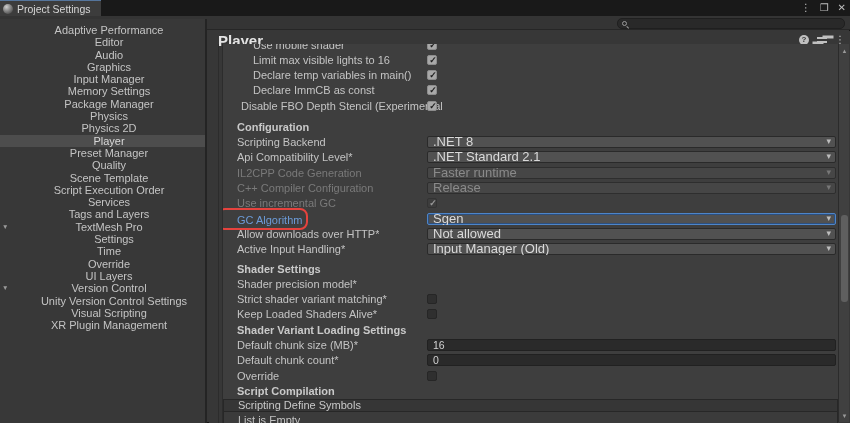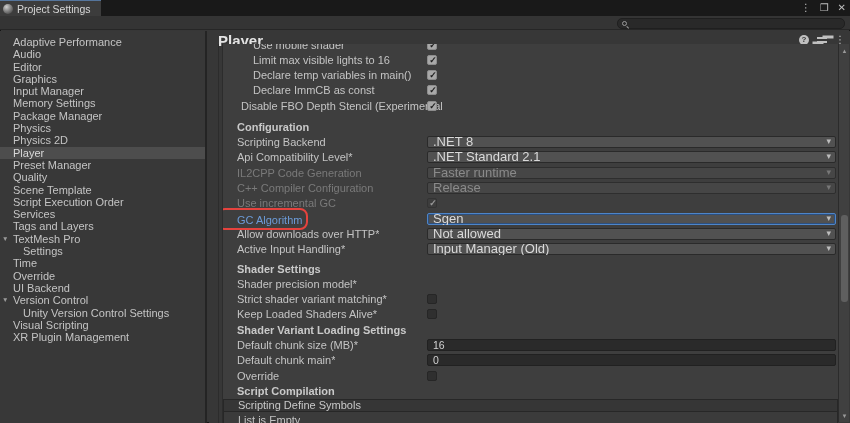--- a/index.html
+++ b/index.html
@@ -19,22 +19,22 @@
   .toolbar{position:absolute;left:0;top:16px;right:0;height:14px;background:#343434;
            border-bottom:1px solid #262626;}
   .search{position:absolute;right:5px;top:2px;width:228px;height:11px;background:#292929;
           border:1px solid #1f1f1f;border-radius:5px;display:flex;align-items:center;padding:0 4px;}
   .mag{width:5px;height:5px;border:1px solid #9a9a9a;border-radius:50%;position:relative;flex:0 0 auto;}
   .mag::after{content:"";position:absolute;left:4px;top:4px;width:3px;height:1px;background:#9a9a9a;
           transform:rotate(45deg);transform-origin:0 0;}
   .search input{flex:1;background:transparent;border:none;outline:none;color:#cfcfcf;
           font-size:9px;height:9px;padding:0 0 0 4px;}
   
-  .sidebar{position:absolute;left:0;top:31px;width:207px;bottom:0;background:#383838;
-           border-right:2px solid #242424;padding-top:5px;overflow:hidden;}
+  .sidebar{position:absolute;left:0;top:19px;width:207px;bottom:0;background:#383838;
+           border-right:2px solid #242424;padding-top:5px;overflow:hidden;text-align:center;}
   .item{position:relative;height:12.3px;line-height:12.3px;font-size:11px;color:#c4c4c4;
         padding-left:13px;white-space:nowrap;cursor:default;}
   .item.child{padding-left:23px;}
   .item.sel{background:#4d4d4d;color:#d8d8d8;}
   .item.fold::before{content:"▼";position:absolute;left:2px;top:0;font-size:6.5px;color:#9a9a9a;}
   
   .main{position:absolute;left:209px;top:31px;right:0;bottom:0;background:#373737;}
   .vline{position:absolute;top:13px;bottom:0;width:1px;background:#2c2c2c;}
   .main-header{position:absolute;left:0;top:0;right:0;height:18px;}
   .pane-title{position:absolute;left:9px;top:1px;margin:0;font-size:15px;font-weight:bold;color:#e4e4e4;}
@@ -109,40 +109,40 @@
 
   <div class="toolbar">
     <div class="search">
       <span class="mag"></span>
       <input placeholder="" style="">
     </div>
   </div>
 
   <div class="sidebar" id="sidebar">
       <div class="item"><span>Adaptive Performance</span></div>
+      <div class="item"><span>Editor</span></div>
       <div class="item"><span>Audio</span></div>
-      <div class="item"><span>Editor</span></div>
       <div class="item"><span>Graphics</span></div>
       <div class="item"><span>Input Manager</span></div>
       <div class="item"><span>Memory Settings</span></div>
       <div class="item"><span>Package Manager</span></div>
       <div class="item"><span>Physics</span></div>
       <div class="item"><span>Physics 2D</span></div>
       <div class="item sel"><span>Player</span></div>
       <div class="item"><span>Preset Manager</span></div>
       <div class="item"><span>Quality</span></div>
       <div class="item"><span>Scene Template</span></div>
       <div class="item"><span>Script Execution Order</span></div>
       <div class="item"><span>Services</span></div>
       <div class="item"><span>Tags and Layers</span></div>
       <div class="item fold"><span>TextMesh Pro</span></div>
       <div class="item child"><span>Settings</span></div>
       <div class="item"><span>Time</span></div>
       <div class="item"><span>Override</span></div>
-      <div class="item"><span>UI Backend</span></div>
+      <div class="item"><span>UI Layers</span></div>
       <div class="item fold"><span>Version Control</span></div>
       <div class="item child"><span>Unity Version Control Settings</span></div>
       <div class="item"><span>Visual Scripting</span></div>
       <div class="item"><span>XR Plugin Management</span></div>
     </div>
 
   <div class="main">
     <div class="vline" style="left:9px"></div>
     <div class="vline" style="left:13px"></div>
     <div class="main-header">
@@ -274,21 +274,21 @@
         <div class="row header">
           <span class="lbl" style="padding-left: 14px;">Shader Variant Loading Settings</span>
         </div>
         <div class="row text">
           <span class="lbl" style="padding-left: 14px;">Default chunk size (MB)*</span>
           <div class="val">
             <input class="txt" value="16" style="">
           </div>
         </div>
         <div class="row text">
-          <span class="lbl" style="padding-left: 14px;">Default chunk main*</span>
+          <span class="lbl" style="padding-left: 14px;">Default chunk count*</span>
           <div class="val">
             <input class="txt" value="0" style="">
           </div>
         </div>
         <div class="row check">
           <span class="lbl" style="padding-left: 14px;">Override</span>
           <div class="val">
             <span class="cb"></span>
           </div>
         </div>

